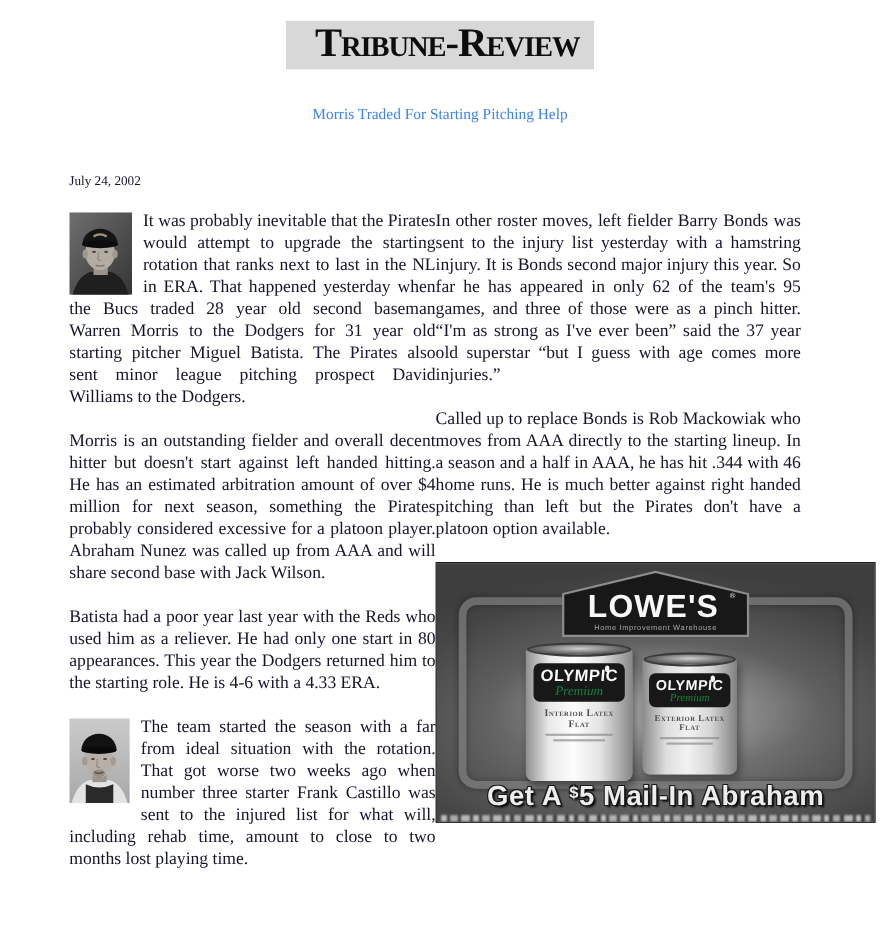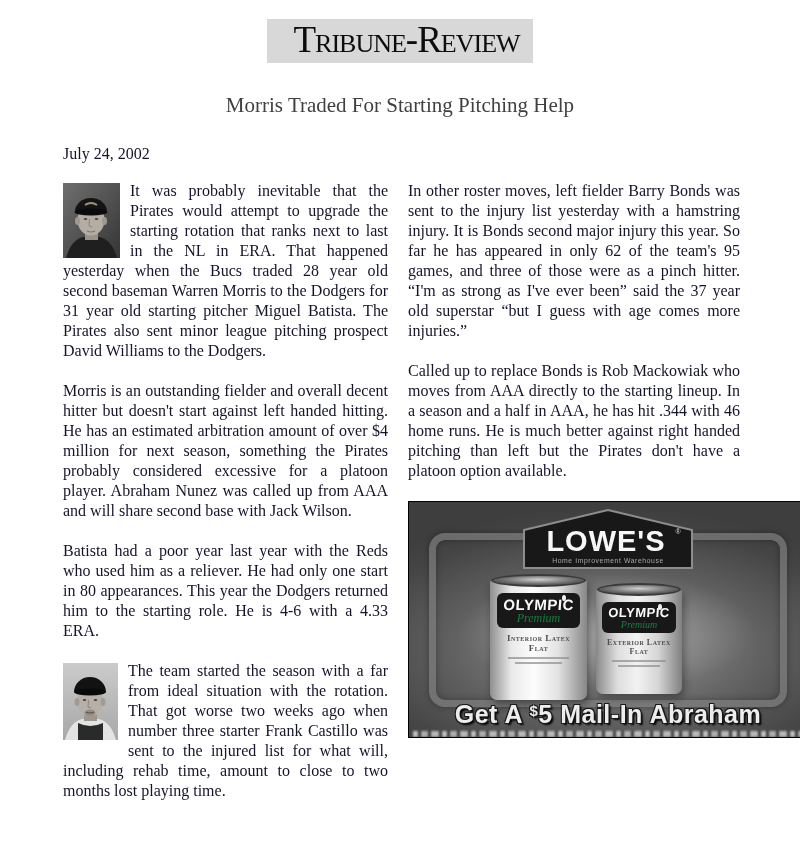--- a/index.html
+++ b/index.html
@@ -7,32 +7,32 @@
   html,body { margin:0; padding:0; background:#fff; }
   .page {
     position:relative; width:800px; height:843px; background:#ffffff;
     font-family:"Liberation Serif","DejaVu Serif",serif; color:#14142a; overflow:hidden;
   }
   
   .masthead {
     width:fit-content; margin:19px auto 0; background:#d8d8d8; padding:1px 13px 3px;
   }
   .masthead-title {
-    font-variant:small-caps; font-weight:normal; font-size:37px; line-height:40px;
+    font-variant:small-caps; font-weight:bold; font-size:37px; line-height:40px;
     letter-spacing:-1px; color:#0d0d0d; white-space:nowrap;margin-left:13px;
   }
   
   .headline {
-    margin:29px 0 0; text-align:center; font-size:21px; font-weight:normal; line-height:26px;
-    color:#404040;
+    margin:29px 0 0; text-align:center; font-size:14px; font-weight:normal; line-height:26px;
+    color:#3b82f6;
   }
   
   .content { padding:0 60px 0 63px; }
-  .date { margin-top:26px; font-size:16px; line-height:20px; }
-  .columns { display:flex; gap:20px; margin-top:17px; }
+  .date { margin-top:36px; font-size:12px; line-height:20px; }
+  .columns { display:flex; gap:0; margin-top:17px; }
   .col { width:333px; }
   .col.right { width:332px; }
   .col p {
     margin:0 0 20px; font-size:16px; line-height:20px; text-align:justify;
     text-justify:inter-word;
   }
   .photo { float:left; margin:2px 10px 3px 0; }
   .photo svg { display:block; }
 
   

